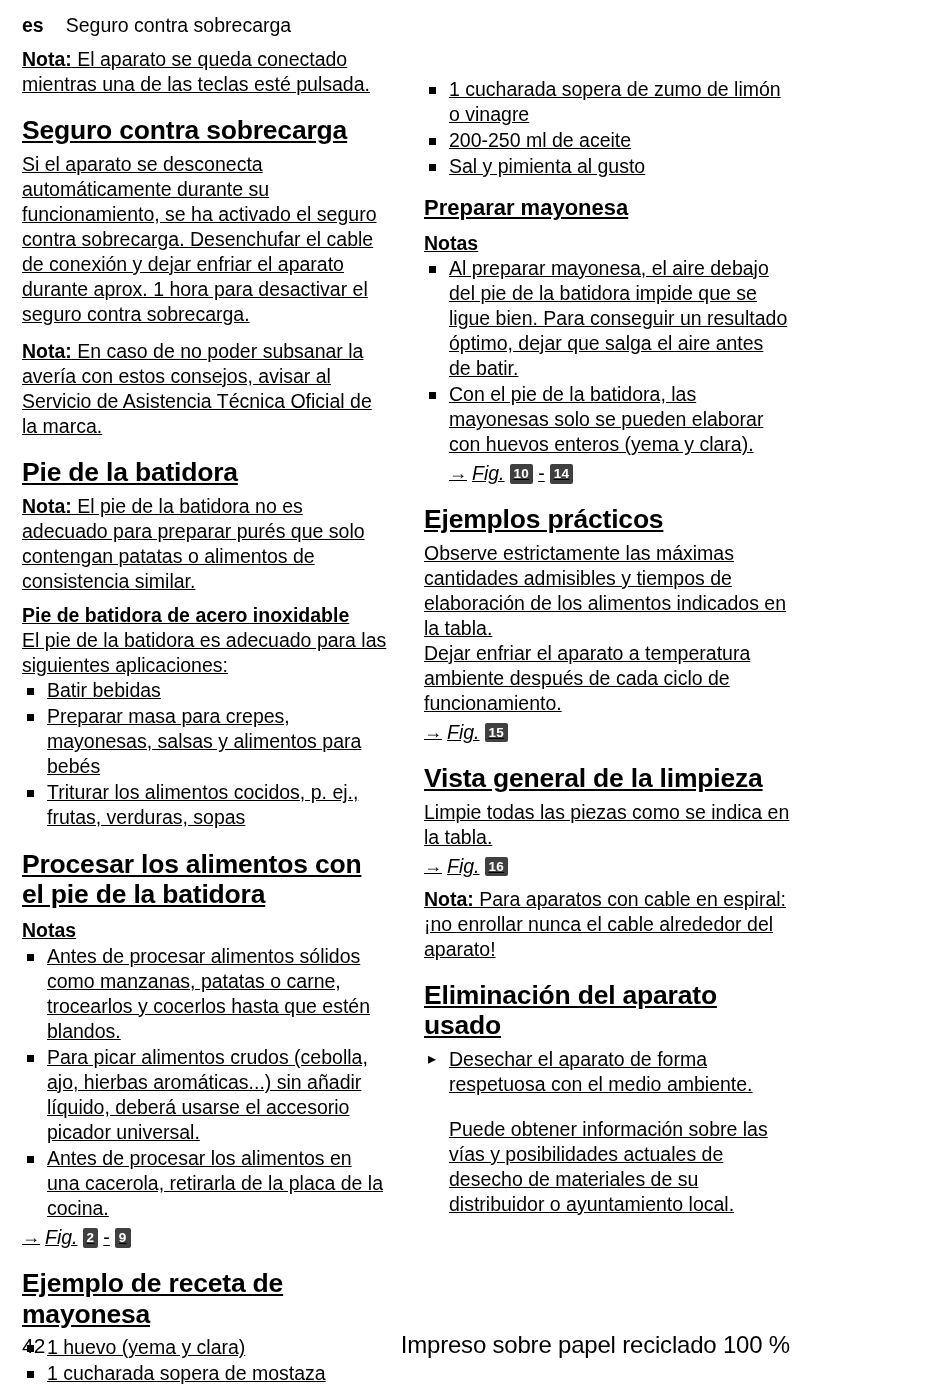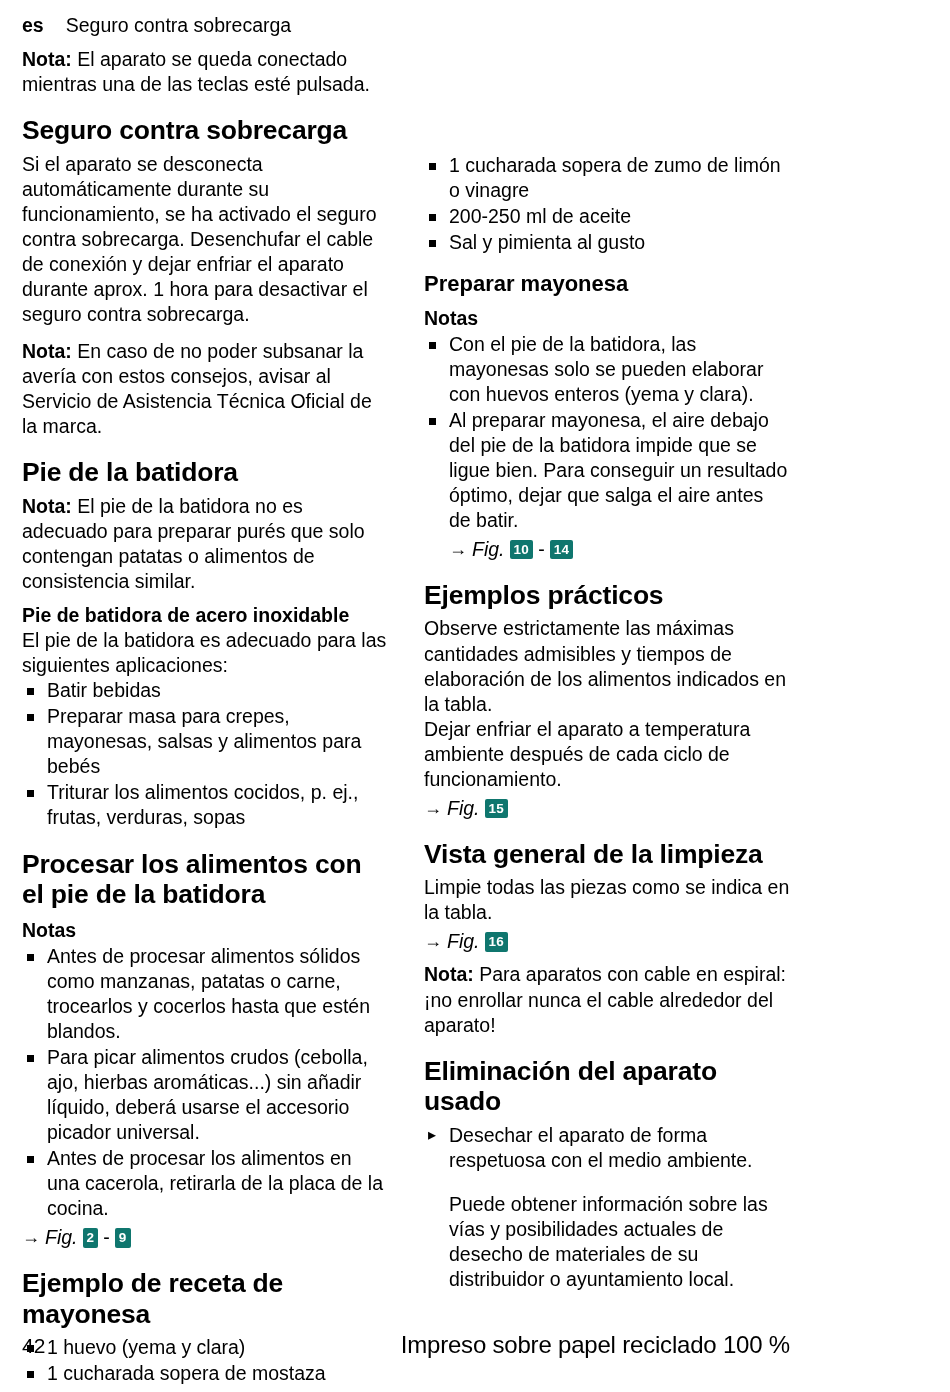--- a/index.html
+++ b/index.html
@@ -34,21 +34,22 @@
     font-weight: bold;
     font-size: 19.5px;
   }
   .header .htitle {
     font-size: 19.5px;
   }
   
   .columns {
     display: flex;
     gap: 36px;
-    align-items: center;
+    align-items: flex-start;
+    text-decoration: underline;
   }
   .col {
     width: 430px;
   }
   
   h1.sec {
     font-size: 26.5px;
     font-weight: bold;
     margin: 18px 0 6px 0;
     line-height: 1.15;
@@ -123,21 +124,21 @@
   }
   .figline .arrow {
     font-style: normal;
     font-size: 18px;
   }
   .figline .fw {
     font-style: italic;
   }
   .fignum {
     display: inline-block;
-    background: #0f766e;
+    background: #404040;
     color: #fff;
     font-style: normal;
     font-weight: bold;
     font-size: 13.5px;
     line-height: 1;
     padding: 3px 4px 3px 4px;
     border-radius: 2px;
     letter-spacing: 0.3px;
     vertical-align: 2px;
   }
@@ -223,22 +224,22 @@
     <div class="col">
       <ul class="blist" style="margin-top:30px">
         <li>1 cucharada sopera de zumo de limón o vinagre</li>
         <li>200-250 ml de aceite</li>
         <li>Sal y pimienta al gusto</li>
       </ul>
 
       <h2 class="sub" style="margin-top:16px;font-size:22px">Preparar mayonesa</h2>
       <h2 class="sub">Notas</h2>
       <ul class="blist">
+        <li>Al preparar mayonesa, el aire debajo del pie de la batidora impide que se ligue bien. Para conseguir un resultado óptimo, dejar que salga el aire antes de batir.</li>
         <li>Con el pie de la batidora, las mayonesas solo se pueden elaborar con huevos enteros (yema y clara).</li>
-        <li>Al preparar mayonesa, el aire debajo del pie de la batidora impide que se ligue bien. Para conseguir un resultado óptimo, dejar que salga el aire antes de batir.</li>
       </ul>
       <p class="figline" style="padding-left:25px">
         <span class="arrow">→</span>
         <span class="fw">Fig.</span>
         <span class="fignum">10</span>
         <span class="dash">-</span>
         <span class="fignum">14</span>
       </p>
 
       <h1 class="sec">Ejemplos prácticos</h1>

